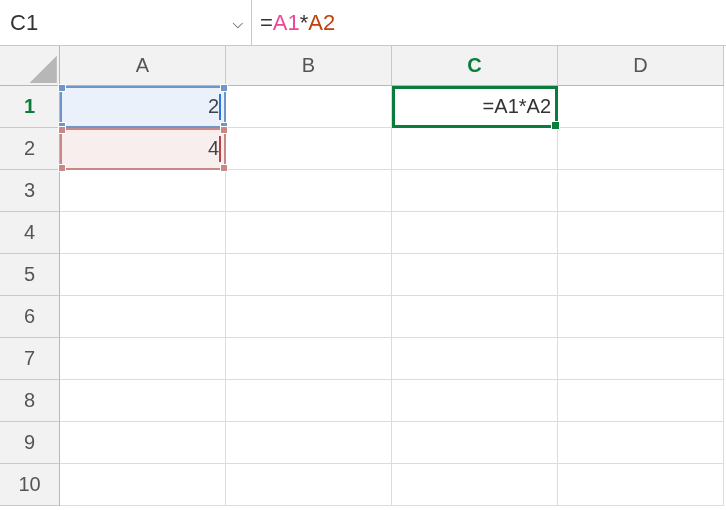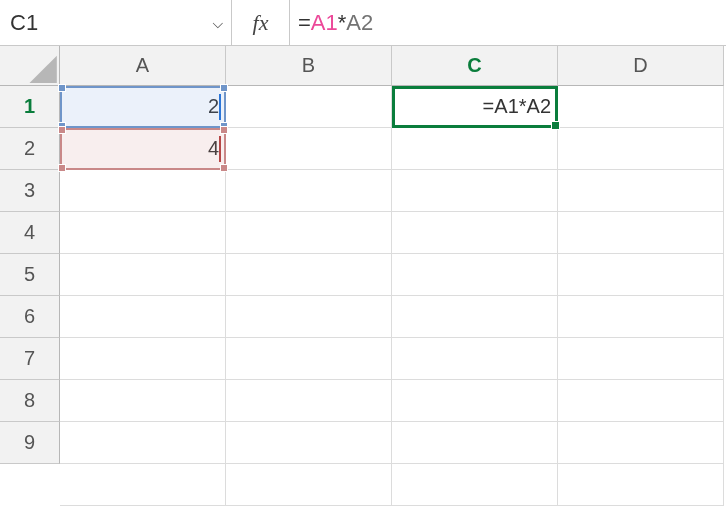--- a/index.html
+++ b/index.html
@@ -16,21 +16,21 @@
 
   
   .top-bar {
     display: flex;
     align-items: stretch;
     height: 46px;
     border-bottom: 1px solid #c9c9c9;
     background: #ffffff;
   }
   .name-box {
-    width: 232px;
+    width: 252px;
     display: flex;
     align-items: center;
     padding: 8px 10px;
     border-right: 1px solid #c9c9c9;
     font-size: 22px;
     position: relative;
   }
   .name-box .dd {
     position: absolute;
     right: 8px;
@@ -56,21 +56,21 @@
     display: flex;
     align-items: center;
     padding-left: 8px;
     font-size: 22px;
     font-family: Arial, sans-serif;
     white-space: pre;
   }
   .fm-eq   { color:#333; }
   .fm-ref1 { color:#ec4899; }
   .fm-op   { color:#333; }
-  .fm-ref2 { color:#737373; }
+  .fm-ref2 { color:#c2410c; }
 
   
   .sheet {
     position: relative;
   }
   .corner {
     position: absolute;
     left: 0; top: 0;
     width: 60px; height: 40px;
     background: #f2f2f2;
@@ -203,23 +203,20 @@
   }
 </style>
 </head>
 <body>
 
 <div class="top-bar">
   <div class="name-box">
     <span>C1</span>
     <span class="dd">⌵</span>
   </div>
-  <div class="fx-box">
-    <span>fx</span>
-  </div>
   <div class="formula-box">
     <span class="fm-eq">=</span><span class="fm-ref1">A1</span><span class="fm-op">*</span><span class="fm-ref2">A2</span>
   </div>
 </div>
 
 <div class="sheet">
   <div class="corner">
     <svg viewBox="0 0 60 40">
         <polygon points="58,38 58,10 30,38" fill="#b7b7b7"></polygon>
       </svg>
@@ -261,20 +258,23 @@
       </div>
     <div class="row-h">
         <span>7</span>
       </div>
     <div class="row-h">
         <span>8</span>
       </div>
     <div class="row-h">
         <span>9</span>
       </div>
+    <div class="row-h">
+        <span>10</span>
+      </div>
   </div>
 
   <div class="grid">
     <div class="grow">
       <div class="cell num">
           <span>2</span>
           <span class="caret"></span>
         </div>
       <div class="cell"></div>
       <div class="cell txt">

